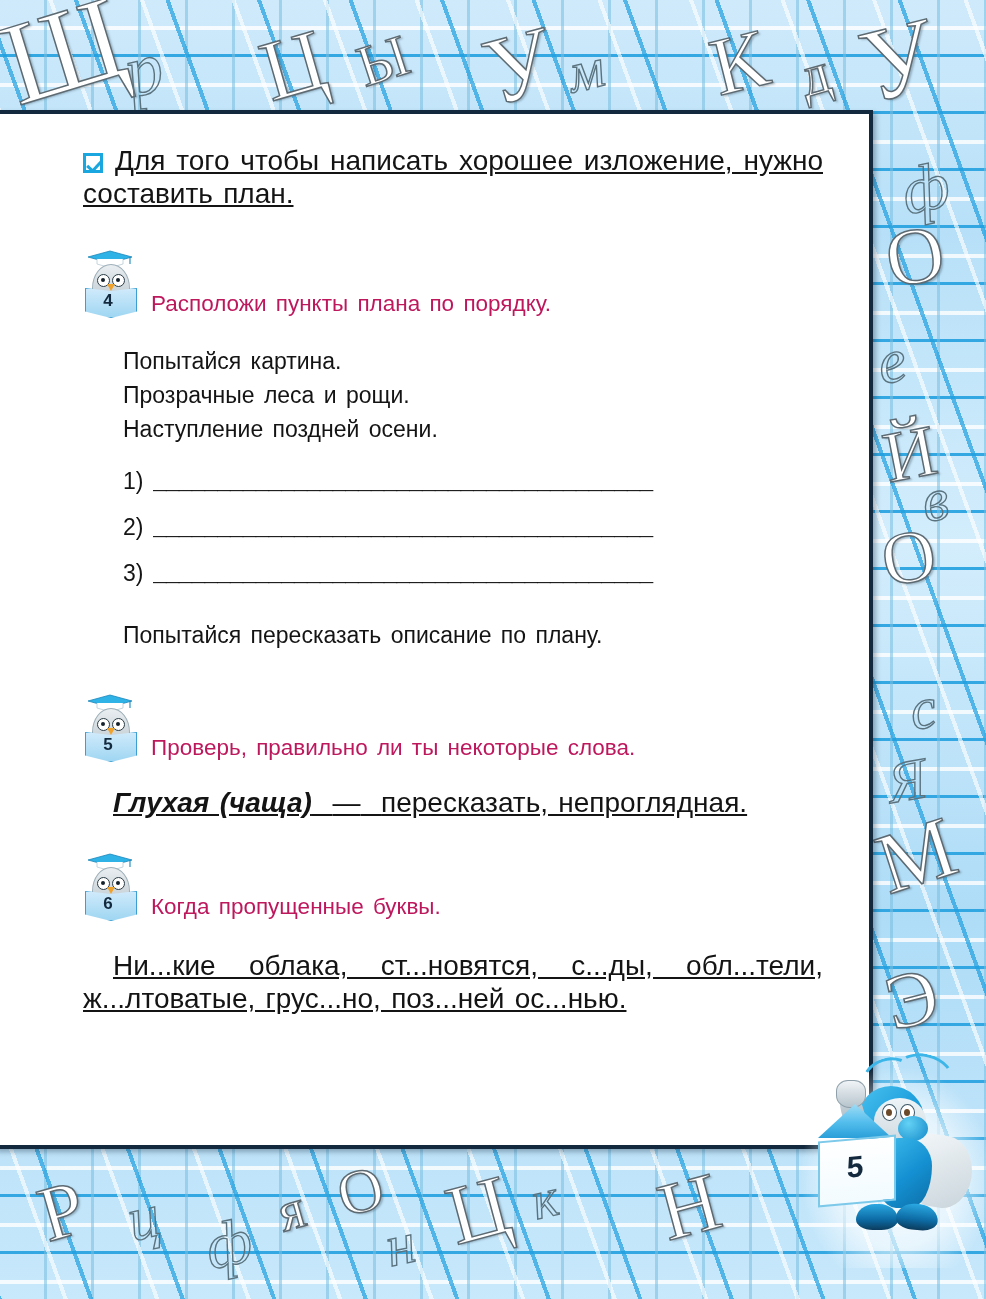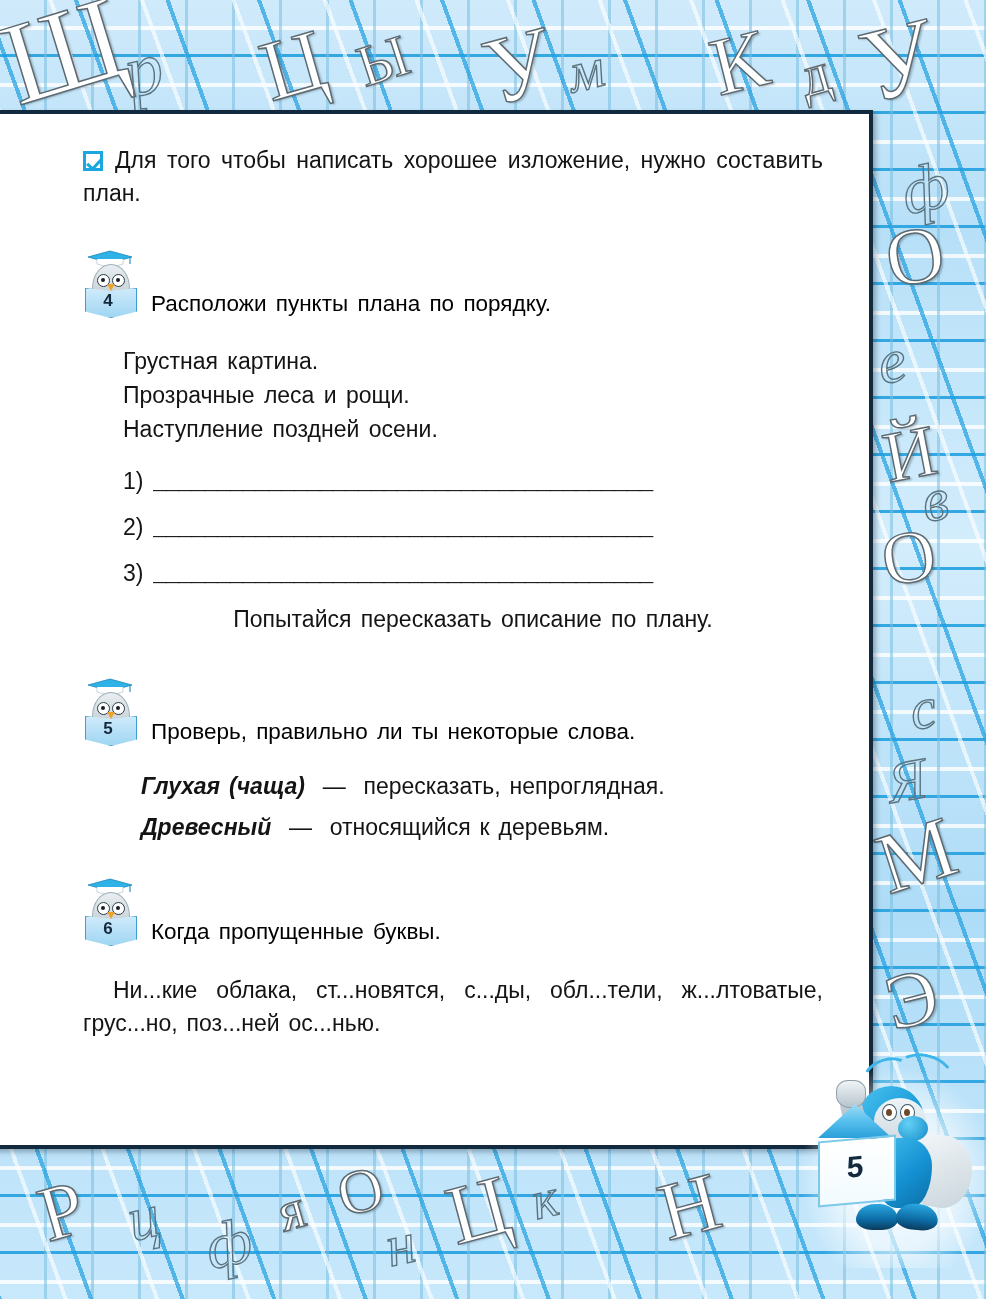--- a/index.html
+++ b/index.html
@@ -83,27 +83,28 @@
     box-sizing:border-box;
     box-shadow:3px 3px 5px rgba(20,40,60,.35);
   }
   #content{
     position:absolute;
     left:85px;top:30px;
     width:740px;
   }
 
   .p-just{
-    font-size:23px;
+    font-size:28px;
     line-height:33px;
     color:#141414;
     text-align:justify;
     text-justify:inter-word;
     word-spacing:2.5px;
     margin:0;
+    text-decoration:underline;
   }
 
   
   .chk{
     display:inline-block;
     width:20px;height:20px;
     border:3px solid #1aa7e0;
     box-sizing:border-box;
     position:relative;
     vertical-align:-3px;
@@ -156,21 +157,21 @@
     background:linear-gradient(180deg,#cfeafb 0%,#9fd6f2 100%);
     border:1.4px solid #3b9fd4;
     clip-path:polygon(0 0,50% 10%,100% 0,100% 78%,50% 100%,0 78%);
   }
   .owl .booknum{
     position:absolute;left:0;top:41px;width:50px;
     text-align:center;font-size:17px;font-weight:bold;color:#13293d;
     font-family:"Liberation Sans",sans-serif;
   }
   .task-text{
-    font-size:22.5px;line-height:28px;color:#000000;
+    font-size:22.5px;line-height:28px;color:#be185d;
     word-spacing:3px;padding-bottom:2px;
   }
 
   .plain-line{
     font-size:23px;line-height:34px;color:#141414;word-spacing:3px;
     margin:0;
   }
   .plan-list{margin:18px 0 0 0;padding:0;}
   .blank-row{
     display:flex;align-items:baseline;
@@ -179,21 +180,21 @@
   }
   .blank-num{width:52px;flex:0 0 52px;padding-left:22px;box-sizing:border-box;}
   .blank-dash{
     flex:1;
     font-family:"Liberation Mono","DejaVu Sans Mono",monospace;
     font-size:23px;
     letter-spacing:-1px;
     overflow:hidden;white-space:nowrap;
     color:#141414;
   }
-  .ital{font-style:italic;font-weight:bold;margin-left:28px;}
+  .ital{font-style:italic;font-weight:bold;}
   .indent{text-indent:30px;}
 
   
   #mascot{position:absolute;left:812px;top:1058px;width:170px;height:215px;}
   .m-glow{
     position:absolute;left:-10px;top:10px;width:190px;height:200px;
     background:radial-gradient(ellipse at 50% 55%,rgba(255,255,255,.95) 0%,rgba(255,255,255,.6) 45%,rgba(255,255,255,0) 72%);
   }
   .m-head{
     position:absolute;left:46px;top:28px;width:66px;height:60px;
@@ -324,41 +325,41 @@
             <div class="eye l"></div>
             <div class="eye r"></div>
             <div class="beak"></div>
             <div class="book"></div>
             <div class="booknum">4</div>
           </div>
           <div class="task-text">Расположи пункты плана по порядку.</div>
         </div>
 
         <div style="margin-top:24px;margin-left:40px;">
-          <p class="plain-line">Грустная картина.</p>
+          <p class="plain-line">Попытайся картина.</p>
           <p class="plain-line">Прозрачные леса и рощи.</p>
           <p class="plain-line">Наступление поздней осени.</p>
         </div>
 
         <div class="plan-list" style="margin-left:18px;">
           <div class="blank-row">
             <span class="blank-num">1)</span>
             <span class="blank-dash">_______________________________________</span>
           </div>
           <div class="blank-row">
             <span class="blank-num">2)</span>
             <span class="blank-dash">_______________________________________</span>
           </div>
           <div class="blank-row">
             <span class="blank-num">3)</span>
             <span class="blank-dash">_______________________________________</span>
           </div>
         </div>
 
-        <p class="plain-line" style="margin-top:10px;margin-left:40px;text-align:center;">Попытайся пересказать описание по плану.</p>
+        <p class="plain-line" style="margin-top:26px;margin-left:40px;">Попытайся пересказать описание по плану.</p>
       </div>
 
 
       <div class="block" style="margin-top:42px;">
         <div class="task-row">
           <div class="owl">
             <svg class="cap" viewBox="0 0 46 17">
               <polygon points="23,1 45,7 23,13 1,7" fill="#2fb3e6" stroke="#1b87bb" stroke-width="0.8"></polygon>
               <path d="M10,9 L10,14 Q23,19 36,14 L36,9" fill="#ffffff" stroke="#b9ccd6" stroke-width="0.8"></path>
               <path d="M43,7 L43,14" stroke="#1b87bb" stroke-width="1.1" fill="none"></path>
@@ -368,21 +369,20 @@
             <div class="eye r"></div>
             <div class="beak"></div>
             <div class="book"></div>
             <div class="booknum">5</div>
           </div>
           <div class="task-text">Проверь, правильно ли ты некоторые слова.</div>
         </div>
 
         <p class="p-just indent" style="margin-top:22px;"><span class="ital">Глухая (чаща)</span>&nbsp; <span>—</span>&nbsp; <span>пересказать, непроглядная.</span></p>
 
-        <p class="p-just indent" style="margin-top:8px;text-align:left;"><span class="ital">Древесный</span>&nbsp; <span>—</span>&nbsp; <span>относящийся к деревьям.</span></p>
       </div>
 
       <div class="block" style="margin-top:34px;">
         <div class="task-row">
           <div class="owl">
             <svg class="cap" viewBox="0 0 46 17">
               <polygon points="23,1 45,7 23,13 1,7" fill="#2fb3e6" stroke="#1b87bb" stroke-width="0.8"></polygon>
               <path d="M10,9 L10,14 Q23,19 36,14 L36,9" fill="#ffffff" stroke="#b9ccd6" stroke-width="0.8"></path>
               <path d="M43,7 L43,14" stroke="#1b87bb" stroke-width="1.1" fill="none"></path>
             </svg>

